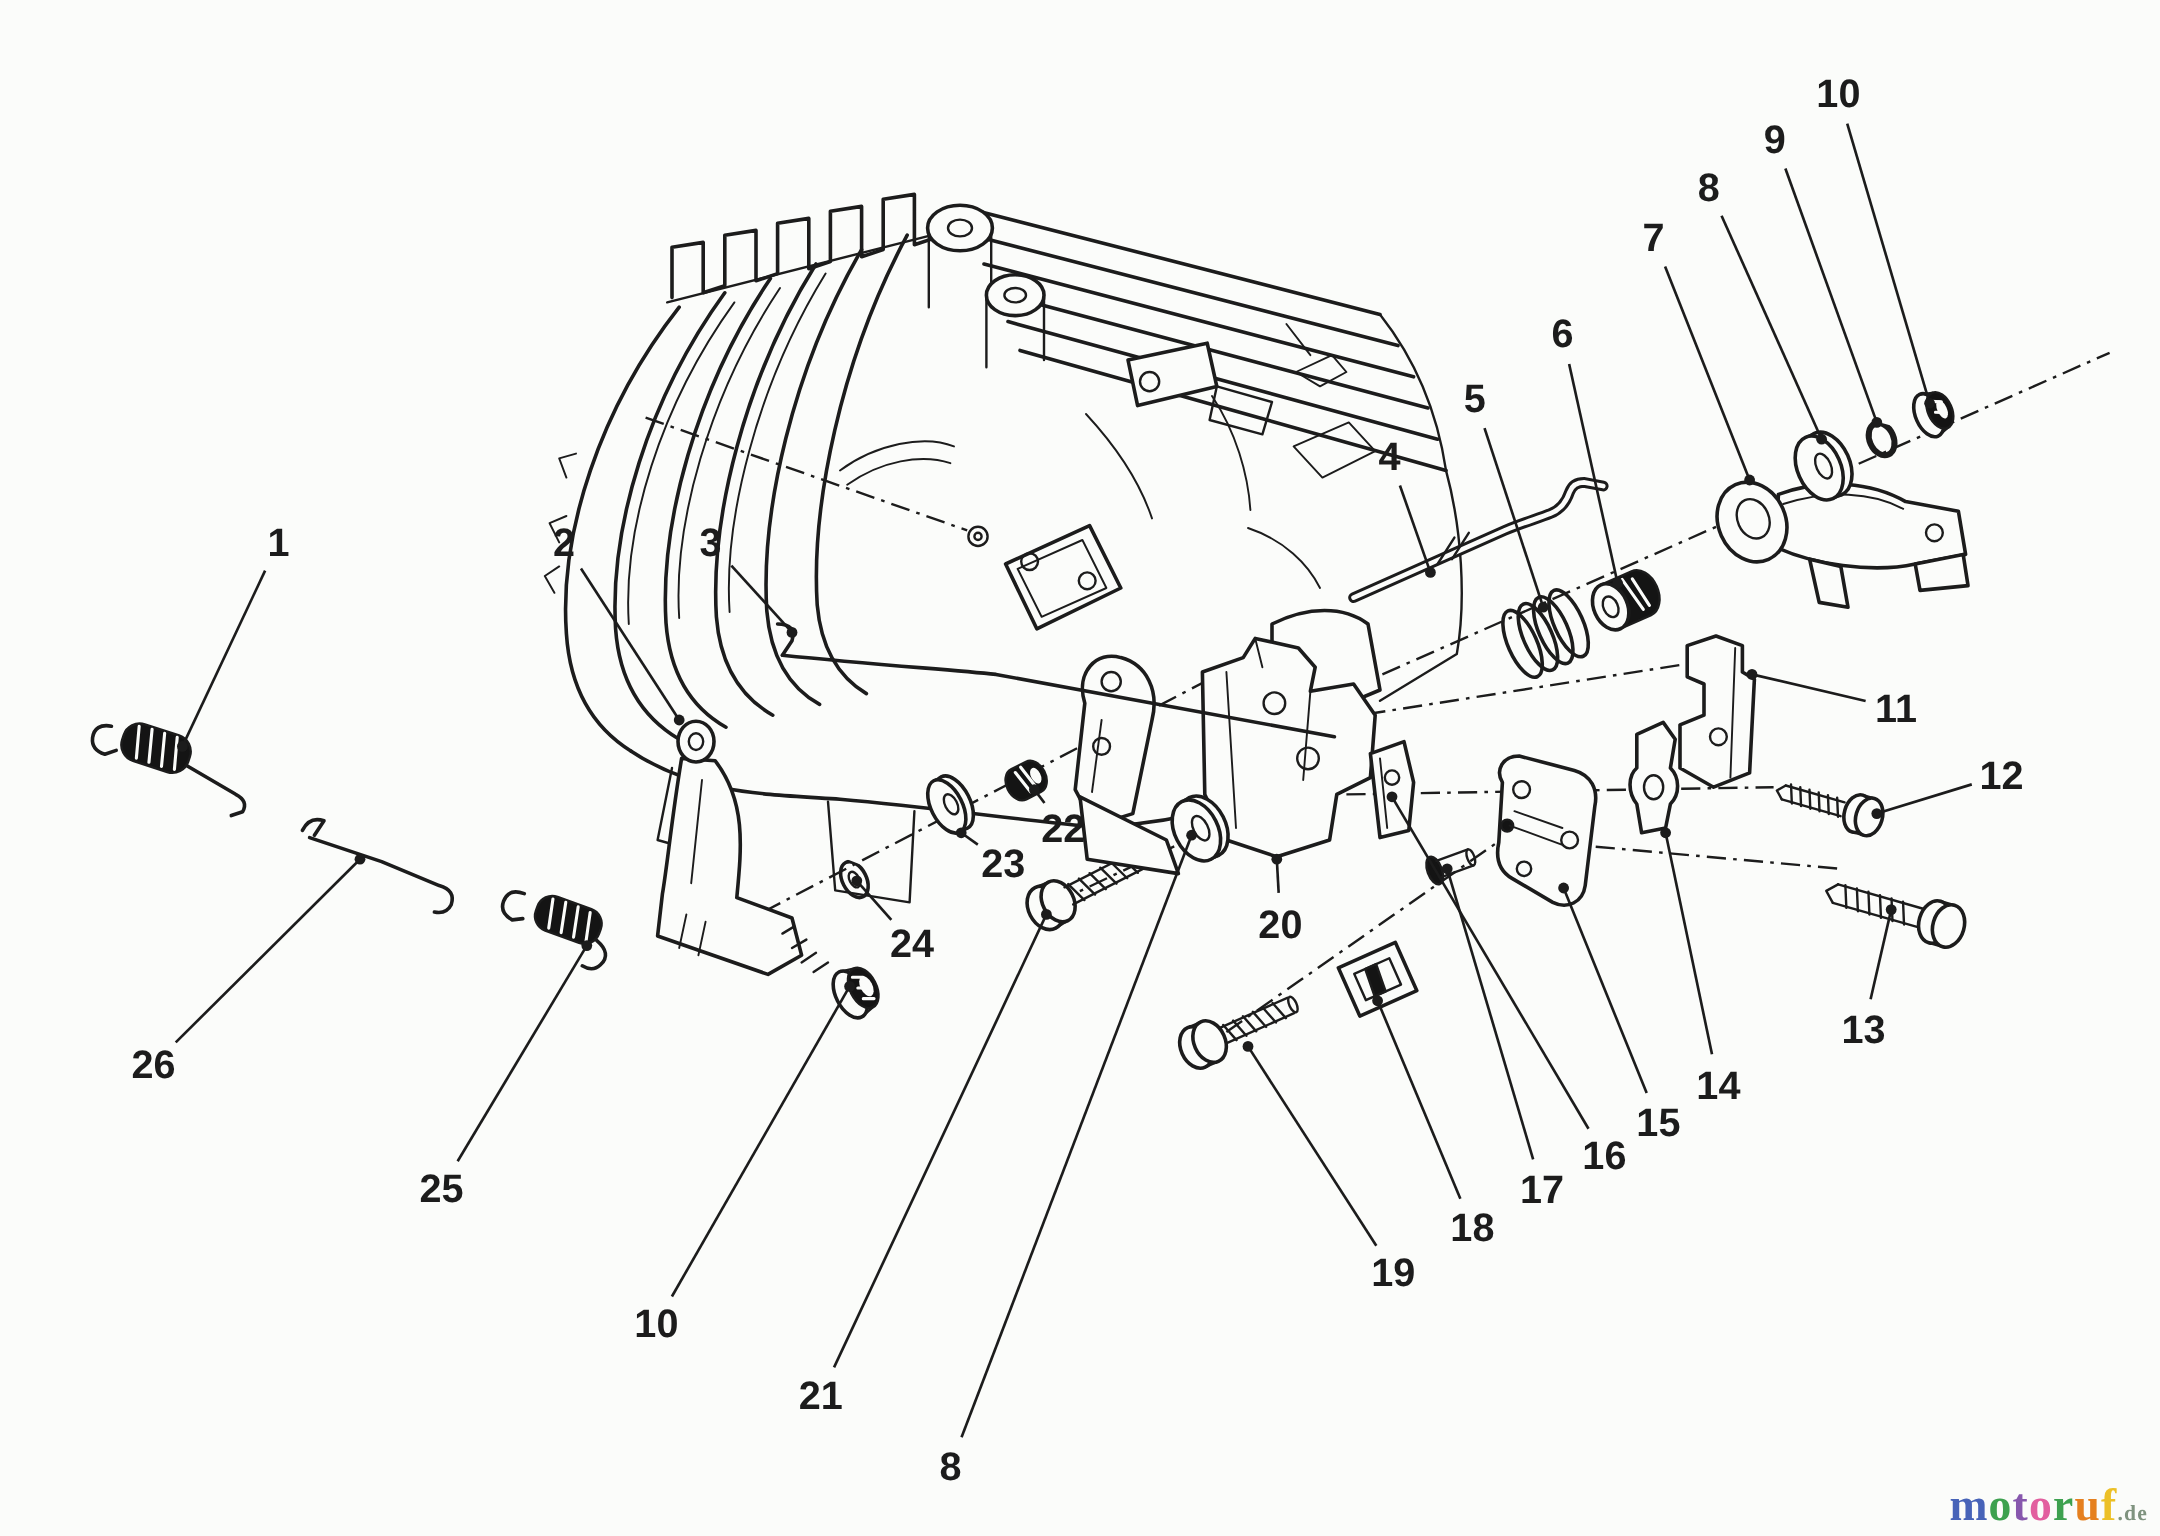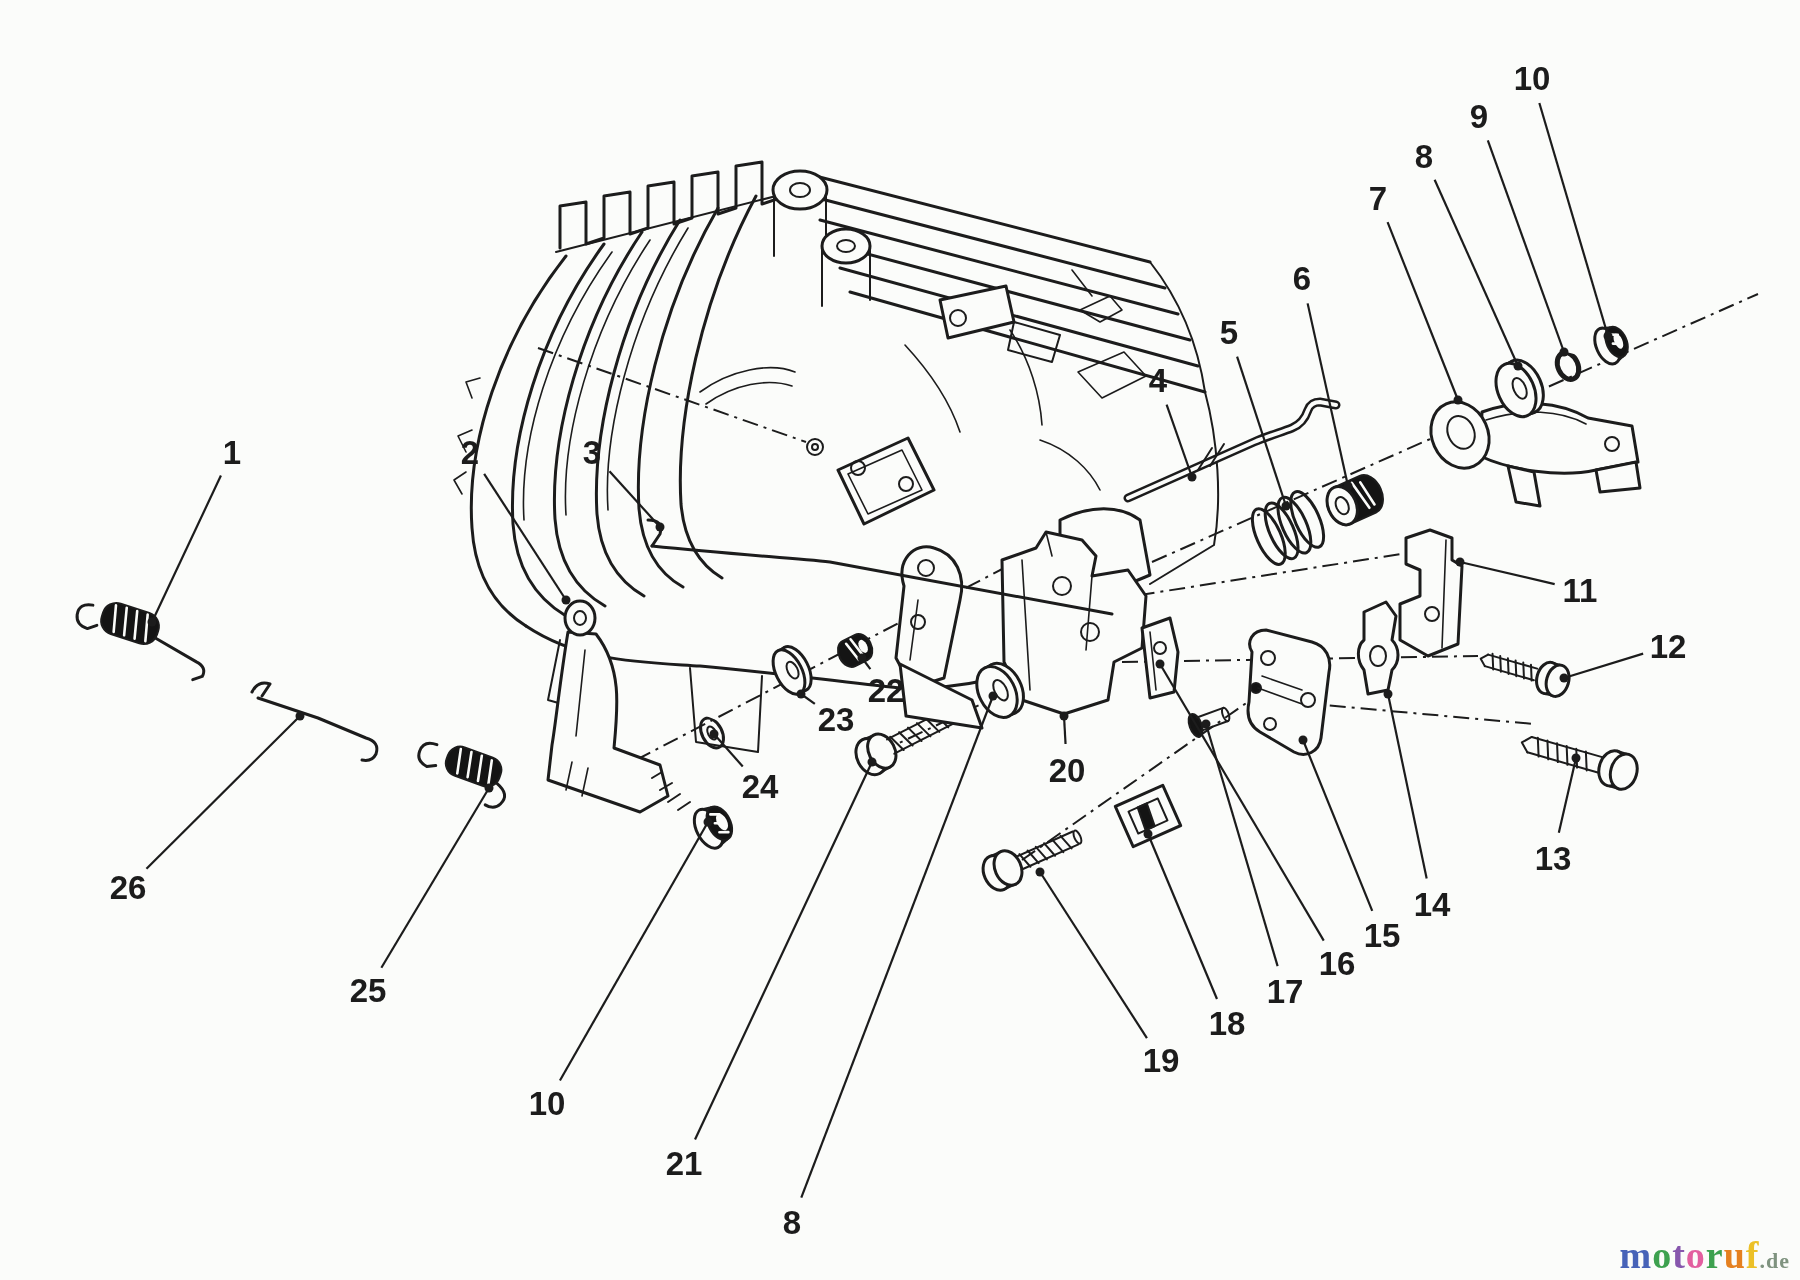--- a/index.html
+++ b/index.html
@@ -17,21 +17,21 @@
   .fd  { fill:#141414; stroke:var(--ink); stroke-width:2; stroke-linejoin:round; }
   .wh  { fill:none; stroke:#fbfcfa; stroke-width:2.6; stroke-linecap:round; }
   .axis{ fill:none; stroke:var(--ink); stroke-width:2; stroke-dasharray:16 6 3 6; }
   .callout-text { font-family:"Liberation Sans", sans-serif; font-weight:bold; }
   .watermark {
     position:absolute; right:10px; bottom:6px;
     font-family:"Liberation Serif", serif; font-weight:bold;
     font-size:38px; letter-spacing:1px; line-height:1;
     user-select:none;
   }
-  .watermark .suffix { font-size:22px; font-weight:bold; }
+  .watermark .suffix { font-size:18px; font-weight:bold; }
 </style>
 </head>
 <body>
 
 <div class="stage" style="background: rgb(251, 252, 250);">
   <svg class="art" viewBox="0 0 1800 1280">
 
     <g>
       <path class="axis" d="M538,348 L806,442"></path>
       <path class="axis" d="M636,760 L1008,566"></path>

